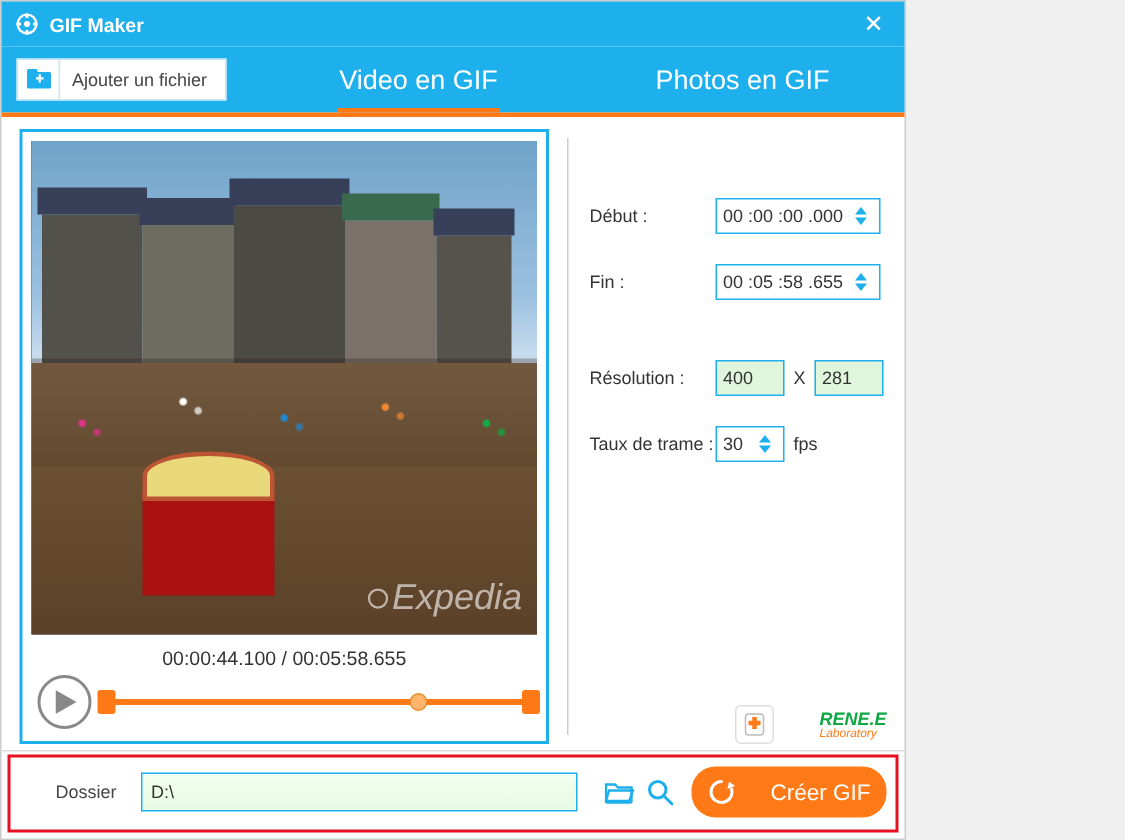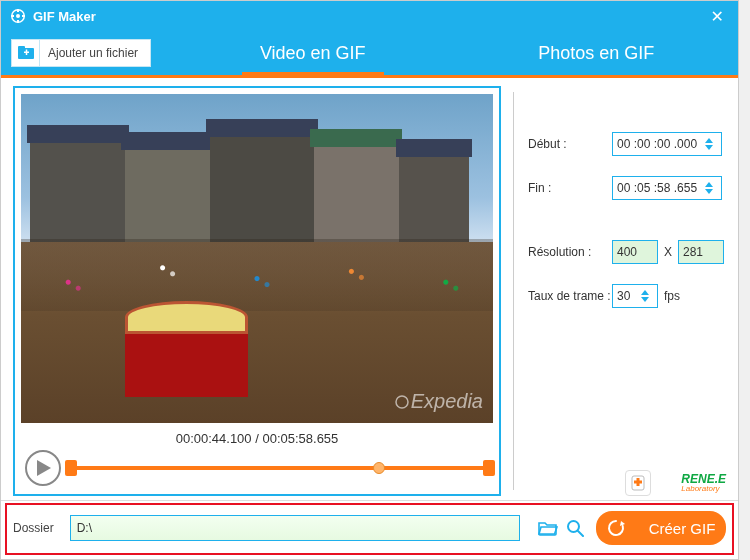--- a/index.html
+++ b/index.html
@@ -1,17 +1,17 @@
 <!DOCTYPE html>
 <html><head>
 <meta charset="utf-8">
 <style>
   * { box-sizing: border-box; margin: 0; padding: 0; font-family: Arial, sans-serif; }
   body { background: #f0f0f0; width: 750px; height: 560px; overflow: hidden; }
-  .window { width: 739px; height: 560px; background: #fff; border: 1px solid #ccc; position: relative; display: flex; flex-direction: column; }
+  .window { width: 604px; height: 560px; background: #fff; border: 1px solid #ccc; position: relative; display: flex; flex-direction: column; }
 
   
   .titlebar { height: 30px; background: #1eb0ec; display: flex; align-items: center; color: #fff; padding: 0 8px; }
   .titlebar .app-icon { width: 18px; height: 18px; margin-right: 6px; display:flex; align-items:center; justify-content:center; }
   .titlebar .title { font-size: 13px; font-weight: bold; flex: 1; }
   .titlebar .close { font-size: 16px; cursor: pointer; padding: 0 6px; }
 
   
   .tabbar { height: 44px; background: #1eb0ec; display: flex; align-items: stretch; }
   .addfile-wrap { width: 170px; display:flex; align-items:center; padding-left:10px; }
@@ -36,21 +36,21 @@
   .b3 { left:40%; width:22%; height:32%; background:#4c4a44; }
   .b4 { left:62%; width:18%; height:29%; background:#7a726a; }
   .b5 { left:80%; width:15%; height:26%; background:#56524c; }
   .roof { position:absolute; top:-18px; left:-4%; width:108%; height:18px; background:#374058; }
   .b4 .roof { background:#3a6a4e; }
   .crowd-band { position:absolute; bottom:34%; left:0; right:0; height:22%; background:linear-gradient(180deg, rgba(40,30,20,.3), rgba(40,30,20,.15)); }
   .crowd-band::before, .crowd-band::after { content:""; position:absolute; inset:0; background-image:radial-gradient(circle 3px at 10% 60%, #d38 2px, transparent 3px), radial-gradient(circle 3px at 30% 40%, #fff 2px, transparent 3px), radial-gradient(circle 3px at 50% 55%, #28c 2px, transparent 3px), radial-gradient(circle 3px at 70% 45%, #e83 2px, transparent 3px), radial-gradient(circle 3px at 90% 60%, #1a4 2px, transparent 3px); }
   .crowd-band::after { transform: translateX(10px) translateY(6px); opacity:.7;}
   .hotdog { position:absolute; bottom:8%; left:22%; width:26%; height:22%; background:#a11; border-radius:6px 6px 0 0; }
   .hotdog .top { position:absolute; top:-32%; left:0; right:0; height:45%; background:#e9d97a; border:3px solid #b53; border-radius:50% 50% 0 0; }
-  .watermark { position:absolute; right:10px; bottom:10px; color:rgba(255,255,255,.6); font-size:20px; font-style:italic; display:flex; align-items:center; gap:2px; }
+  .watermark { position:absolute; right:10px; bottom:10px; color:rgba(255,255,255,.6); font-size:24px; font-style:italic; display:flex; align-items:center; gap:2px; }
 
   .timestamps { text-align:center; font-size:13px; color:#333; padding:8px 0 4px; }
   .player-row { display:flex; align-items:center; gap:10px; padding:0 4px 2px; }
   .play-btn { width:36px; height:36px; border-radius:50%; border:2px solid #888; background:#fff; display:flex; align-items:center; justify-content:center; cursor:pointer; }
   .play-btn svg { margin-left:2px; }
   .slider-wrap { flex:1; position:relative; height:22px; display:flex; align-items:center; }
   .slider-track { position:absolute; left:0; right:0; top:50%; height:4px; background:#ff7a16; border-radius:2px; transform:translateY(-50%); }
   .slider-start, .slider-end { position:absolute; top:50%; width:12px; height:16px; background:#ff7a16; transform:translate(-50%,-50%); border-radius:2px; }
   .slider-start { left:0; }
   .slider-end { left:100%; }
@@ -74,21 +74,21 @@
   .unit { margin-left:6px; font-size:12px; color:#333; }
   .brand { position:absolute; bottom:0; right:0; display:flex; align-items:center; gap:6px; }
   .brand .logo { width:26px; height:26px; border:1px solid #ddd; border-radius:4px; display:flex; align-items:center; justify-content:center; background:#fff; }
   .brand .txt { line-height:1;margin-left:24px; }
   .brand .t1 { color:#0fa843; font-size:12px; font-weight:bold; font-style:italic; }
   .brand .t2 { color:#ff7a16; font-size:8px; font-style:italic; }
 
   
   .footer { border-top:1px solid #ddd; padding:10px 12px 14px; display:flex; align-items:center; gap:12px; position:relative; }
   .footer-highlight { position:absolute; left:4px; right:4px; top:2px; bottom:4px; border:2px solid #e81123; pointer-events:none; }
-  .folder-label { font-size:12px; color:#444; margin-right:4px; }
+  .folder-label { font-size:12px; color:#444; margin-right:4px;margin-left:24px; }
   .folder-input-wrap { flex:1; display:flex; align-items:center; height:26px; border:1px solid #1eb0ec; background:linear-gradient(180deg,#f3fff0,#e7fae1); padding:0 6px; font-size:12px; color:#333; }
   .folder-icons { display:flex; align-items:center; gap:8px; margin-left:6px; }
   .folder-icons span { color:#1eb0ec; cursor:pointer; display:flex; }
   .create-btn { background:#ff7a16; color:#fff; border:none; border-radius:16px; height:34px; width:130px; display:flex; align-items:center; justify-content:center; font-size:15px; gap:24px; cursor:pointer; }
 </style>
 </head>
 <body>
 
 <div class="window">
 

